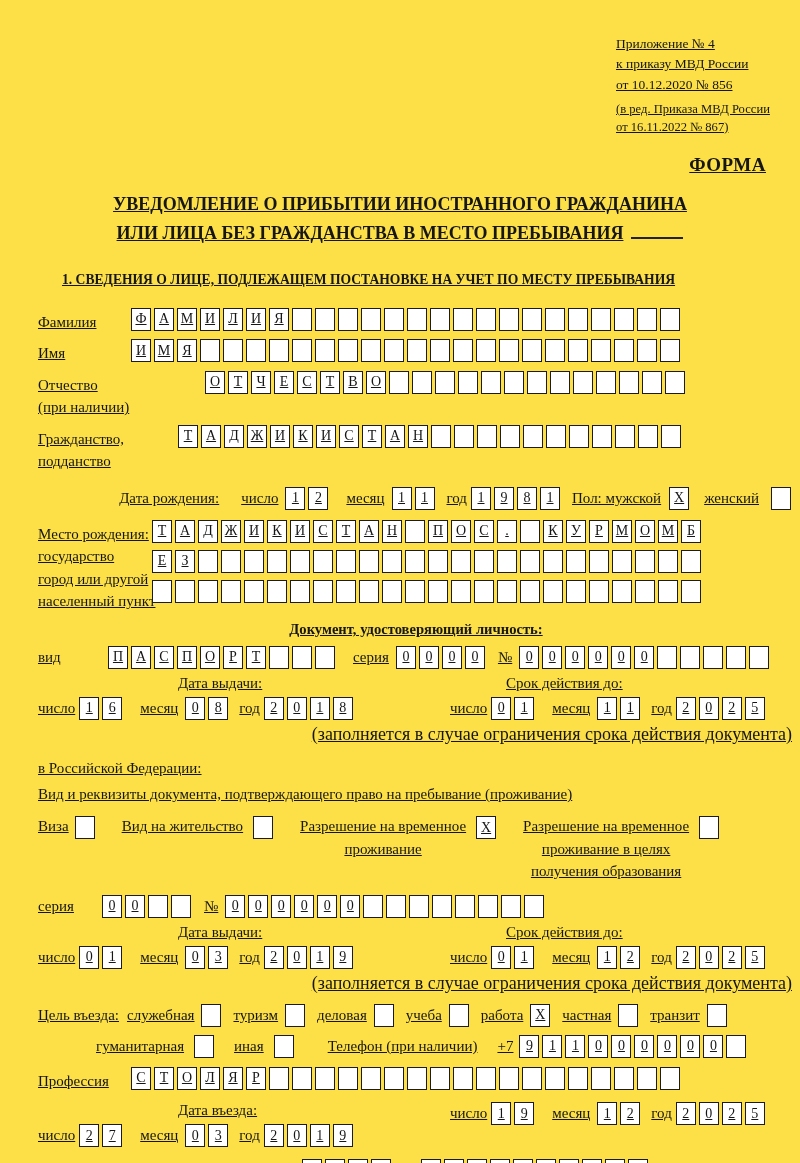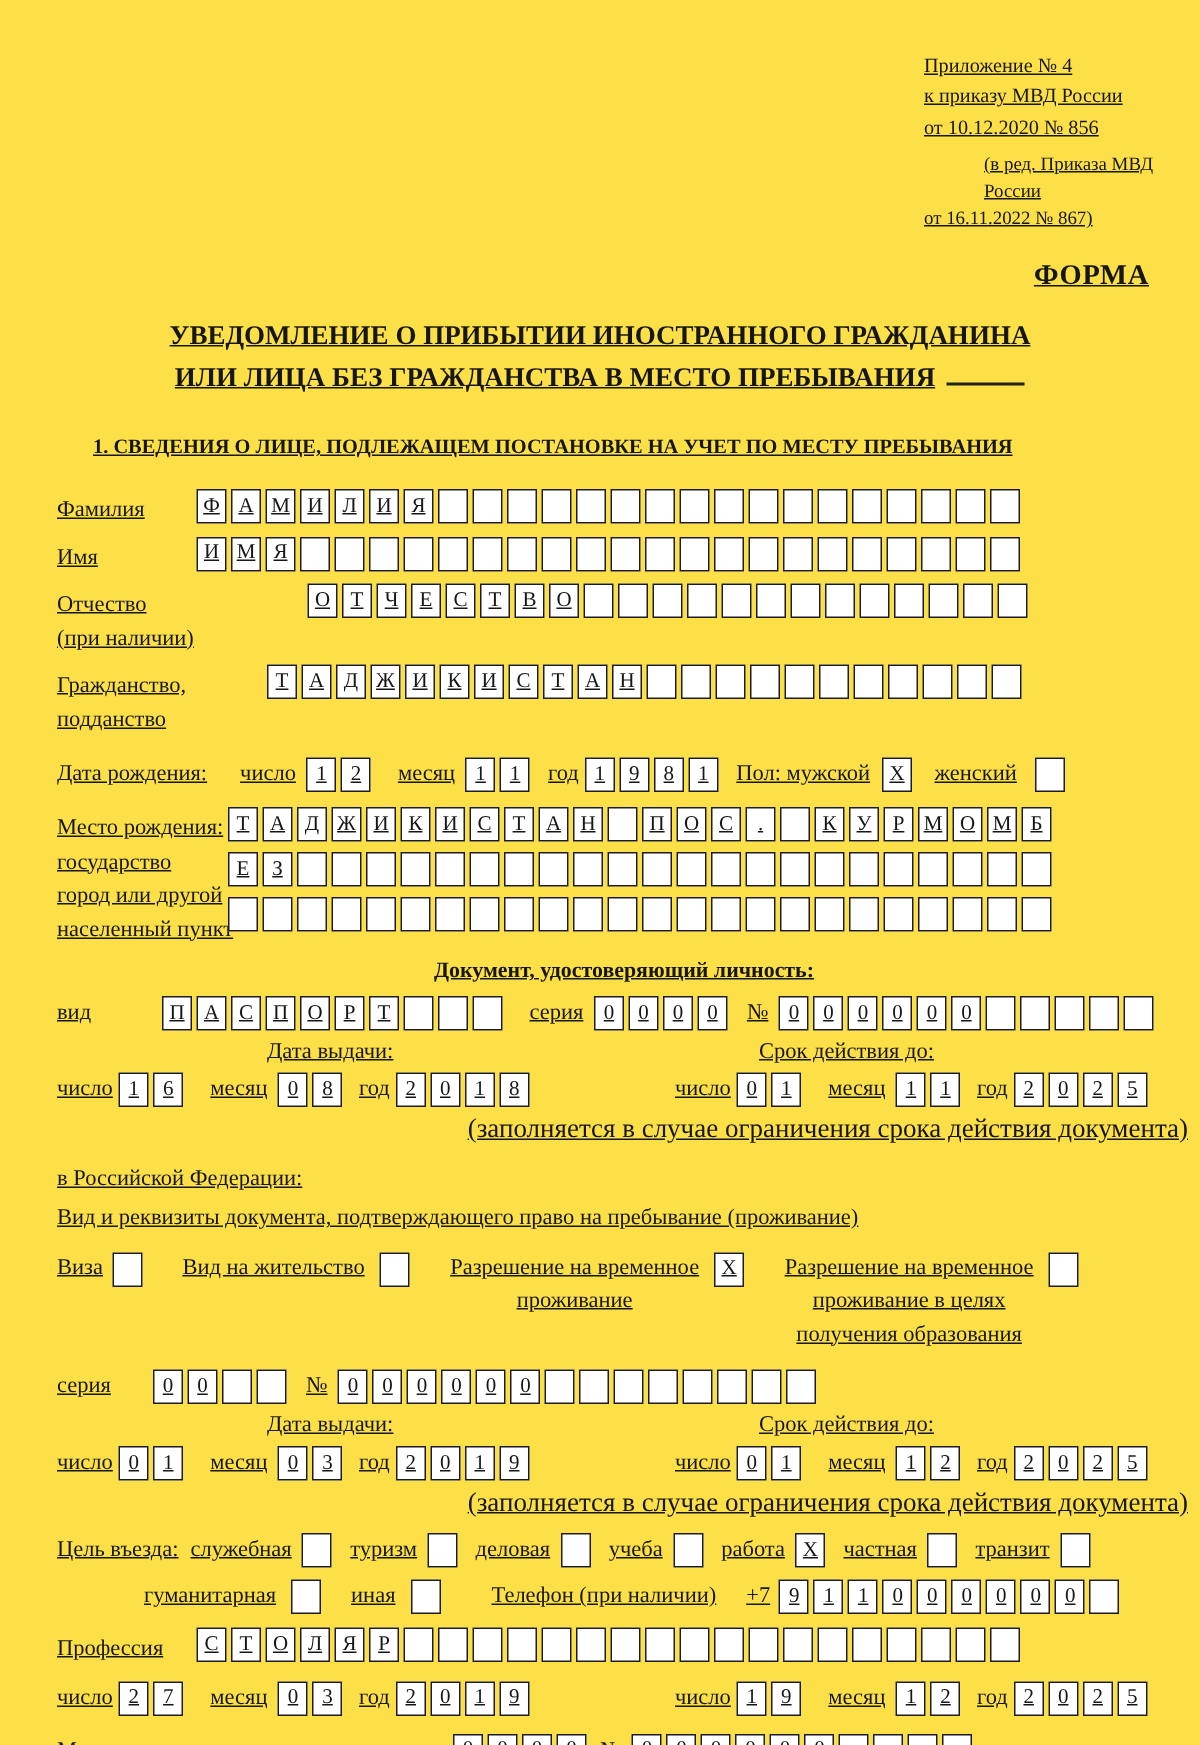--- a/index.html
+++ b/index.html
@@ -1,21 +1,21 @@
 <!DOCTYPE html>
 <html><head>
 <meta charset="utf-8">
 <style>
   html,body{margin:0;padding:0;background:#e8e8e8;}
   .page{width:800px;min-height:1163px;margin:0 auto;background:#fde047;box-sizing:border-box;
         padding-top:34px;font-family:"Liberation Serif","DejaVu Serif",serif;color:#161616;text-decoration:underline;}
   
   .hdr{margin-left:616px;font-size:13.5px;line-height:1.5;}
   .hdr .sub{font-size:12.6px;line-height:1.45;}
-  .hdr .sub-top{margin-top:5px;margin-left:40px;}
+  .hdr .sub-top{margin-top:5px;}
   .form-label{text-align:right;padding-right:34px;margin-top:18px;font-weight:700;font-size:19px;letter-spacing:.5px;}
   
   .title{margin-top:14px;text-align:center;font-weight:700;font-size:18px;line-height:1.6;}
   .title-blank{display:inline-block;width:52px;border-bottom:2px solid #222;height:.95em;margin-left:8px;}
   .sec-h{margin:24px 8px 0 62px;font-weight:700;font-size:13.6px;}
   
   .fbody{margin:20px 6px 0 38px;font-size:15px;}
   .frow{display:flex;align-items:flex-start;margin-bottom:6px;white-space:nowrap;}
   .ac{align-items:center;}
   .lblcol{flex:none;line-height:1.5;padding-top:3px;}
@@ -184,21 +184,21 @@
           <span class="cell"></span>
           <span class="cell"></span>
           <span class="cell"></span>
           <span class="cell"></span>
           <span class="cell"></span>
           <span class="cell"></span>
           <span class="cell"></span>
         </div>
     </div>
 
-    <div class="frow ac" style="margin-bottom:10px;">
+    <div class="frow ac" style="margin-bottom:10px;justify-content:flex-end;">
       <span>Дата рождения:</span>
       <span class="dl" style="margin-left:22px">число</span>
       <span class="cells">
           <span class="cell">1</span>
           <span class="cell">2</span>
         </span>
       <span class="dl">месяц</span>
       <span class="cells">
           <span class="cell">1</span>
           <span class="cell">1</span>
@@ -606,20 +606,21 @@
           <span class="cell"></span>
           <span class="cell"></span>
           <span class="cell"></span>
           <span class="cell"></span>
           <span class="cell"></span>
         </div>
     </div>
 
     <div class="date-cols">
       <div class="dcol-l">
+        <div class="dhead dh-l">Дата въезда:</div>
         <div class="drow">
           <span>число</span>
           <span class="cells" style="margin-left:4px">
               <span class="cell">2</span>
               <span class="cell">7</span>
             </span>
           <span class="dl">месяц</span>
           <span class="cells">
               <span class="cell">0</span>
               <span class="cell">3</span>

